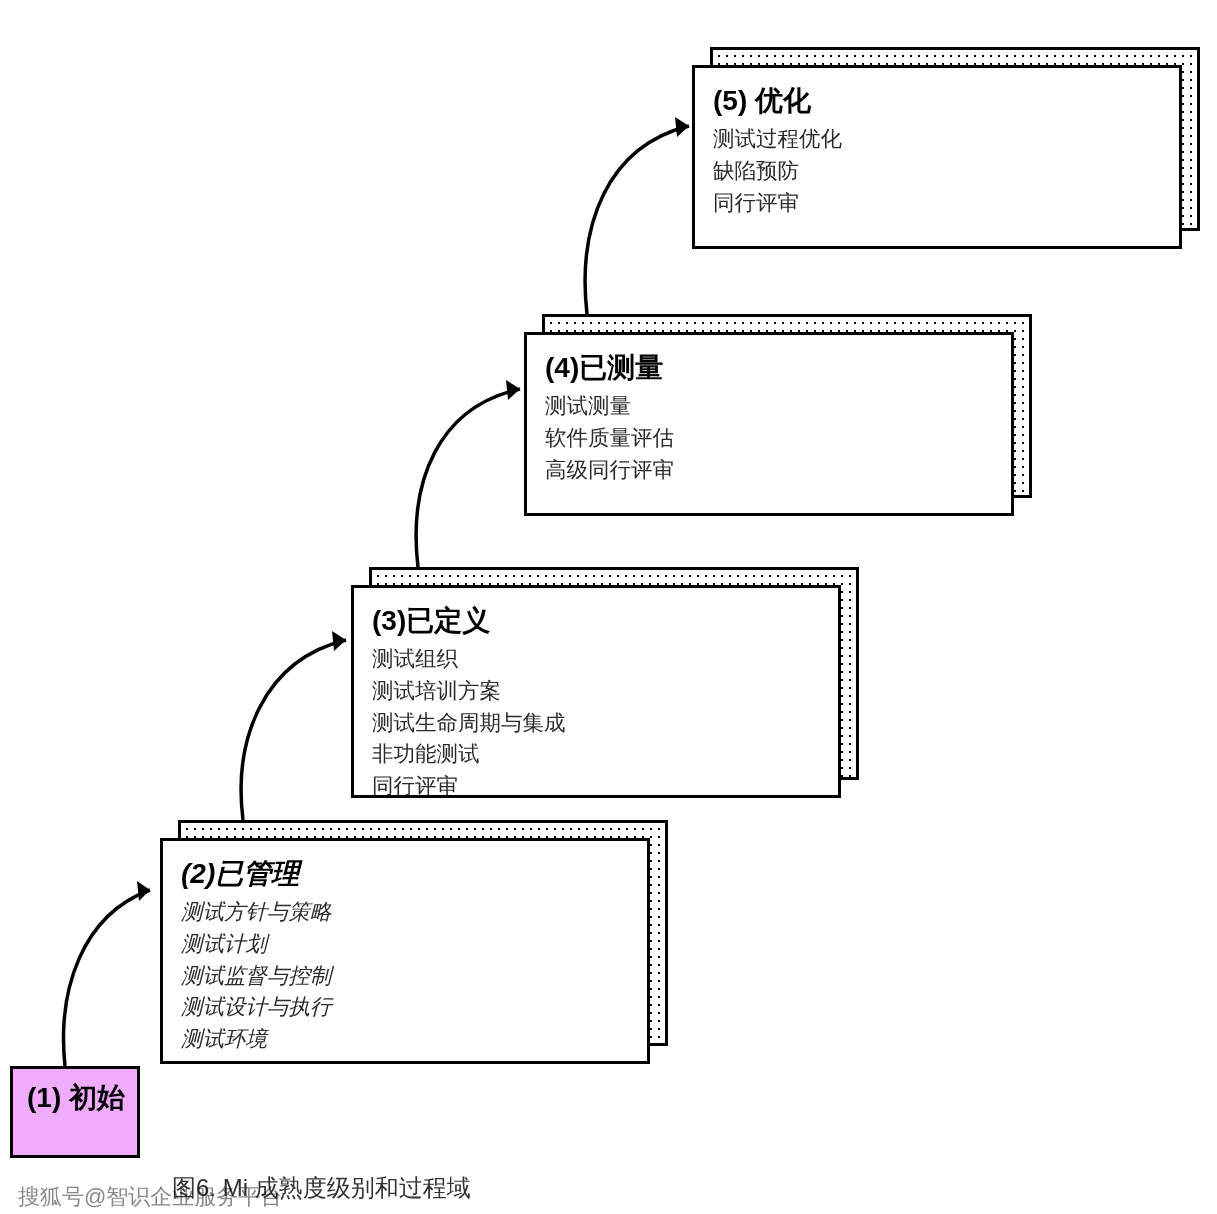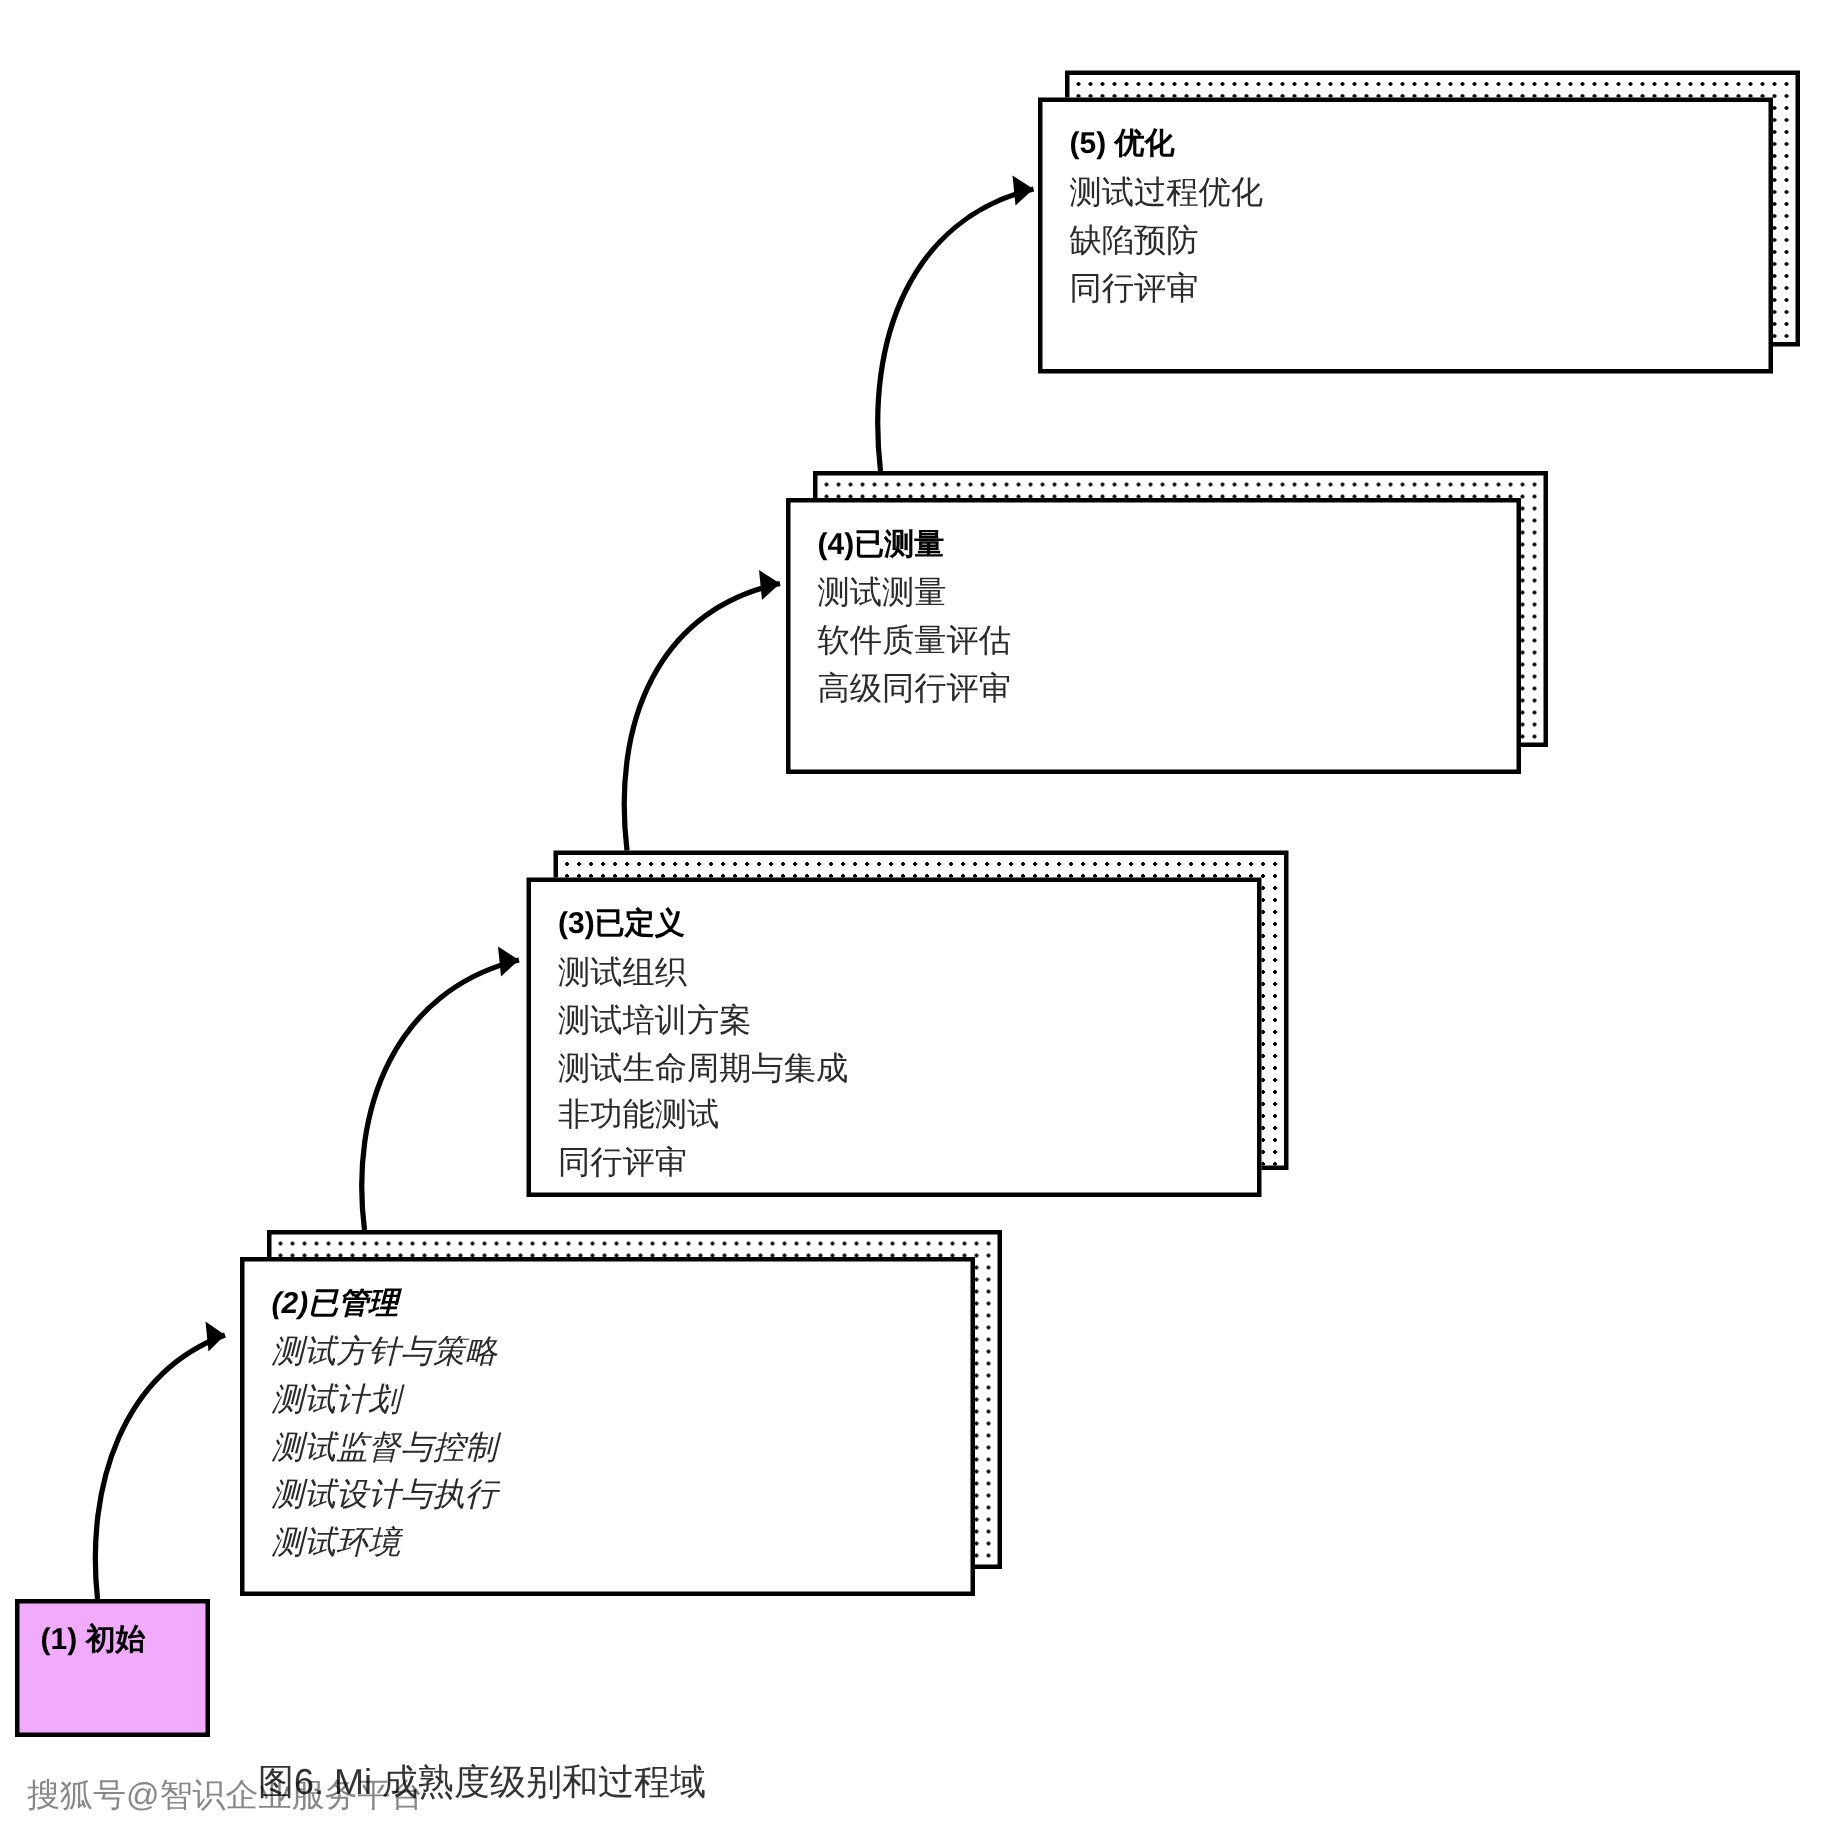--- a/index.html
+++ b/index.html
@@ -13,21 +13,21 @@
     background-size:8px 8px;
     background-position:2px 2px;
   }
   .box-front{
     position:absolute;inset:0;
     background:#fff;border:3px solid #000;
     padding:14px 18px 14px 18px;
     box-sizing:border-box;
     overflow:hidden;
   }
-  .box-title{font-weight:700;font-size:20px;color:#000;margin-bottom:4px;white-space:nowrap;}
+  .box-title{font-weight:700;font-size:28px;color:#000;margin-bottom:4px;white-space:nowrap;}
   .box-item{font-size:21.5px;color:#2a2a2a;line-height:1.48;white-space:nowrap;}
   .box-simple{position:absolute;border:3px solid #000;background:#f0abfc;box-sizing:border-box;padding:10px 14px;}
   .caption{position:absolute;font-size:24px;color:#333;}
   .watermark{position:absolute;font-size:22px;color:#888;text-shadow:0 0 2px #fff,0 0 2px #fff;mix-blend-mode:multiply;}
   svg.arrow{position:absolute;overflow:visible;}
 </style>
 </head>
 <body>
 
 <div class="canvas">

